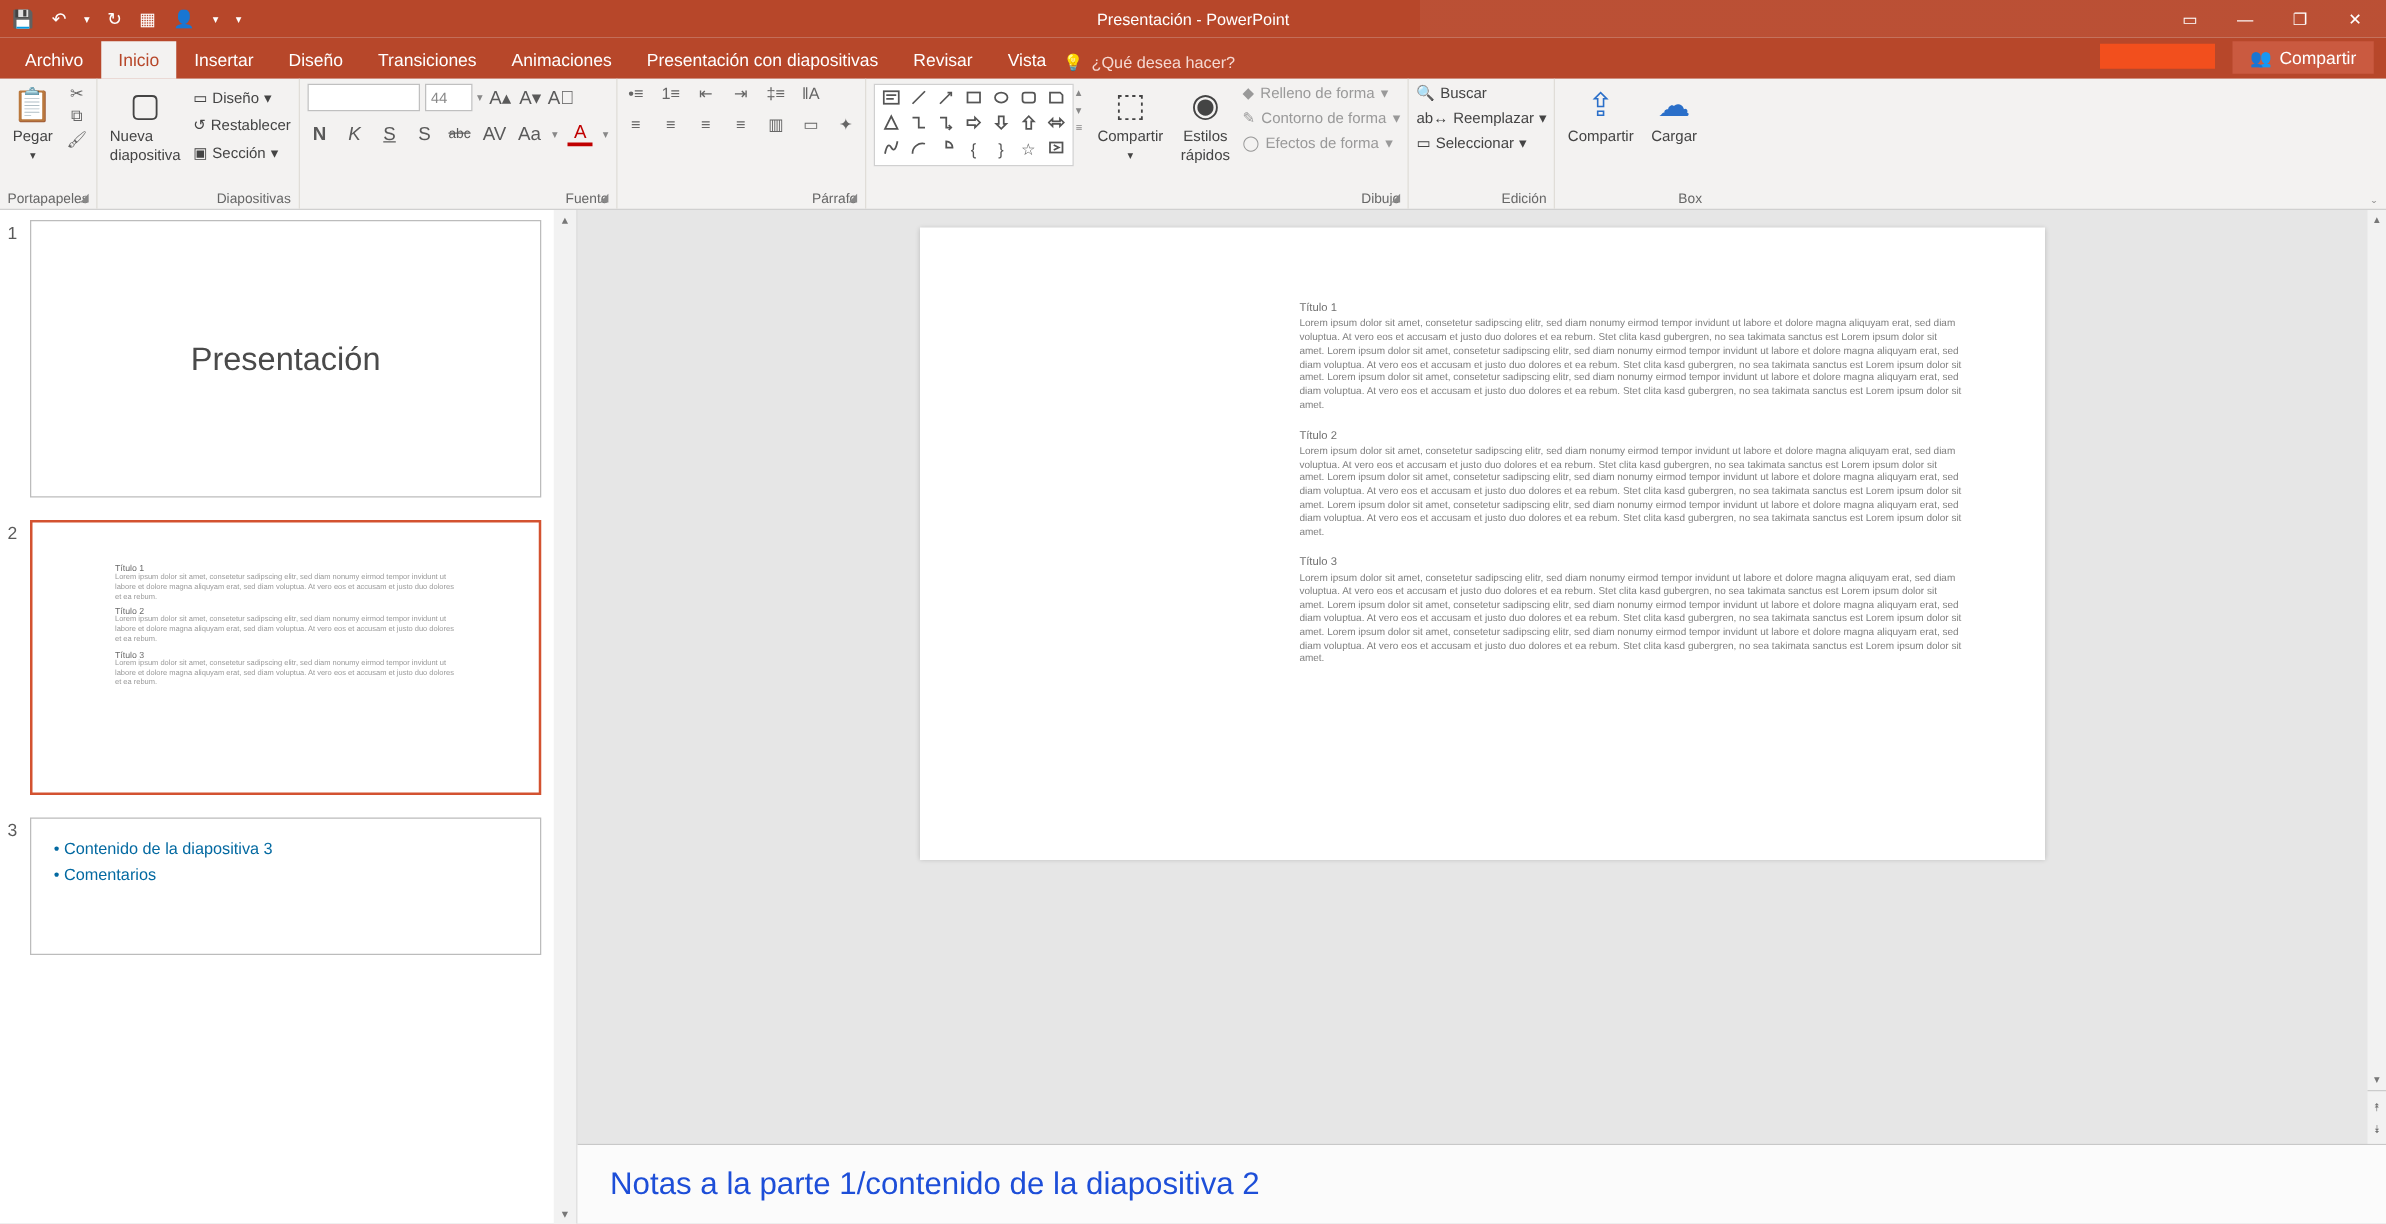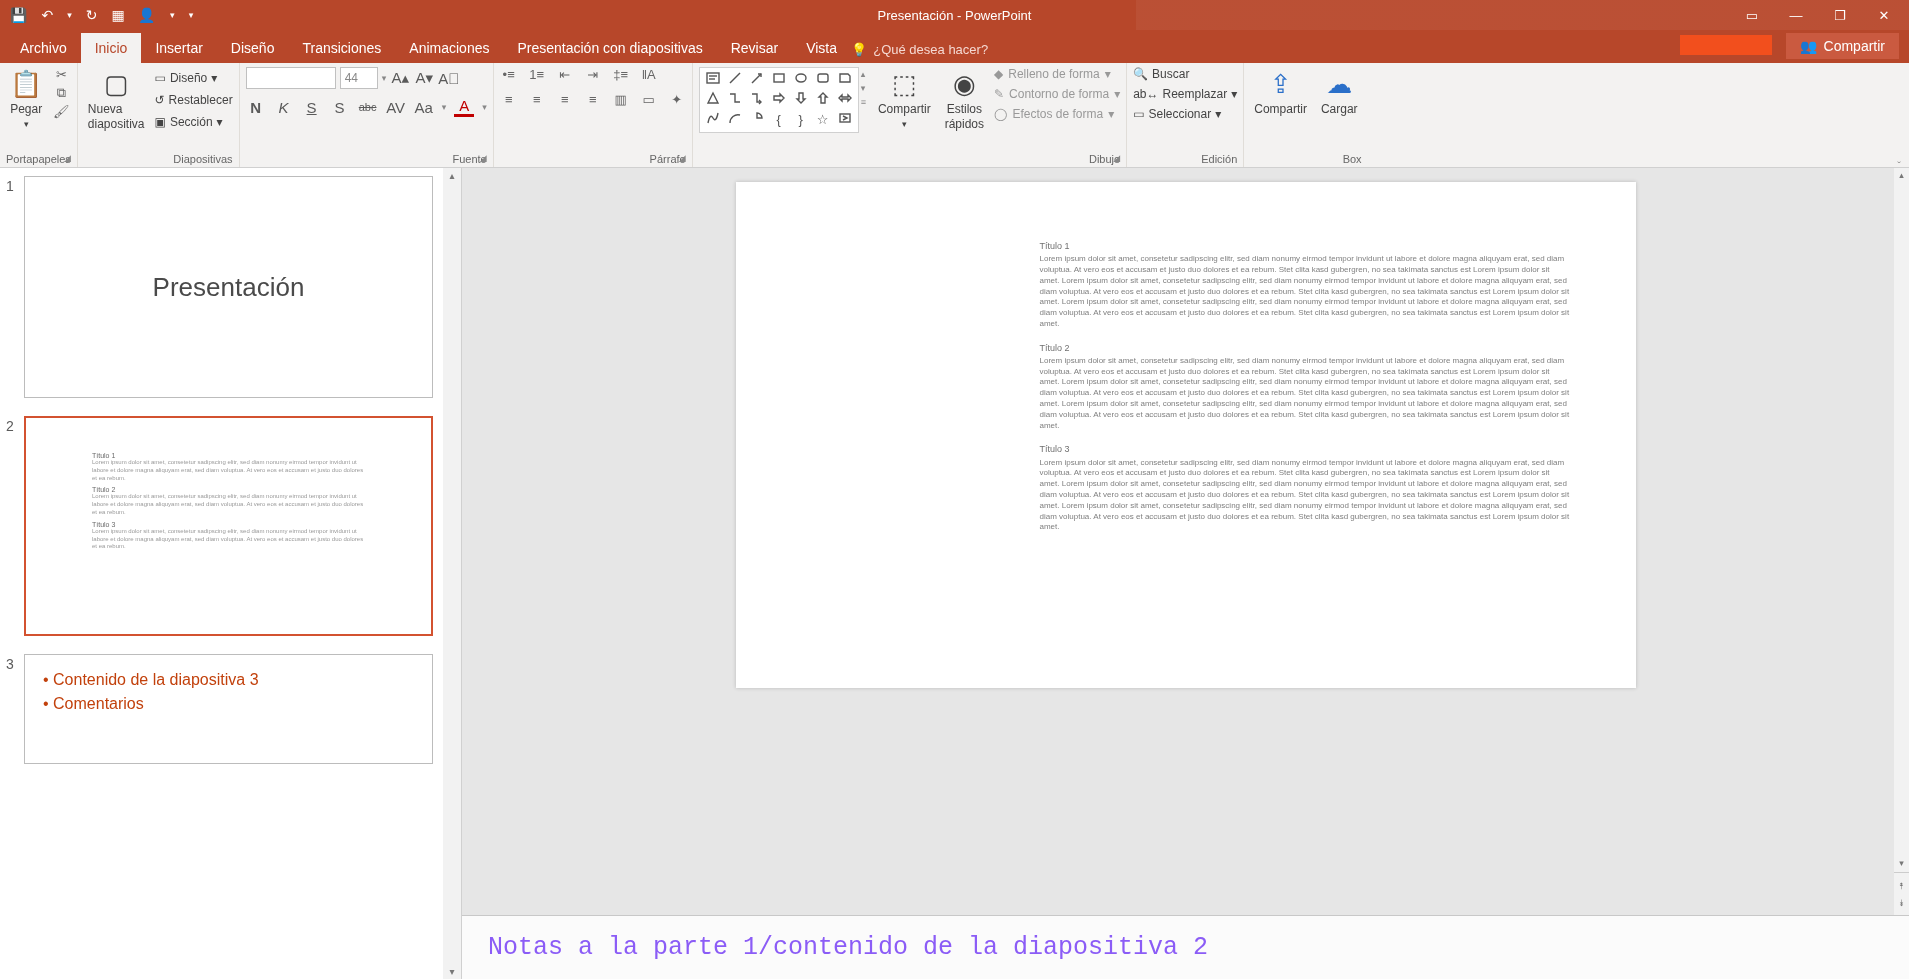--- a/index.html
+++ b/index.html
@@ -56,34 +56,34 @@
 .thumbs-scroll .track { flex: 1; }
 .thumb-row { display: flex; margin-bottom: 18px; }
 .thumb-num { width: 18px; font-size: 14px; color: #5a5a5a; padding-top: 2px; }
 .thumb { flex: 1; background: #fff; border: 1px solid #bcbcbc; height: 220px; padding: 10px; font-size: 7px; color: #7a7a7a; overflow: hidden; position: relative; }
 .thumb.selected { border: 2px solid #d35230; }
 .thumb.title-slide { display: flex; align-items: center; justify-content: center; font-size: 26px; color: #4a4a4a; height: 222px; }
 .thumb .th-title { font-size: 7px; color: #6a6a6a; margin-top: 4px; }
 .thumb .th-body { font-size: 6px; color: #9a9a9a; line-height: 1.3; }
 .thumb.part { height: 110px; padding: 16px 18px; }
 .thumb.part .pt { font-size: 20px; color: #4a4a4a; margin-bottom: 14px; }
-.thumb.part .bl { font-size: 16px; color: #c2410c; margin-bottom: 6px; }
+.thumb.part .bl { font-size: 13px; color: #0369a1; margin-bottom: 6px; }
 
 .main { flex: 1; display: flex; flex-direction: column; position: relative; }
 .canvas-wrap { flex: 1; display: flex; align-items: flex-start; justify-content: center; padding: 14px 18px; position: relative; }
 .canvas { width: 900px; height: 506px; background: #fff; box-shadow: 0 0 4px rgba(0,0,0,0.2); padding: 58px 64px 30px 304px; font-size: 8px; color: #808080; line-height: 1.35; overflow: hidden; }
 .canvas .sec-title { font-size: 9px; color: #707070; margin-bottom: 2px; }
 .canvas .sec-body { margin-bottom: 12px; }
 .main-scroll { position: absolute; right: 0; top: 0; bottom: 0; width: 15px; background: #f2f2f2; display: flex; flex-direction: column; align-items: center; }
 .main-scroll .arr { font-size: 9px; color: #777; padding: 2px; cursor: pointer; }
 .main-scroll .track { flex: 1; }
 .main-scroll .sep { height: 1px; width: 100%; background: #ccc; margin: 2px 0; }
 .zoom-ctrl { display: flex; flex-direction: column; gap: 2px; padding: 4px 0; }
 .notes-bar { height: 64px; border-top: 1px solid #c8c8c8; background: #fbfbfb; display: flex; align-items: center; padding: 0 26px; }
-.notes-text { font-size: 25px; color: #8b5cf6; font-family: Liberation Mono, monospace; }
+.notes-text { font-size: 25px; color: #1d4ed8; }
 </style>
 </head>
 <body>
 
 <div class="titlebar">
   <div class="titlebar-left">
     <span class="qat-btn">💾</span>
     <span class="qat-btn">↶</span>
     <span class="qat-btn" style="font-size:9px">▾</span>
     <span class="qat-btn">↻</span>

